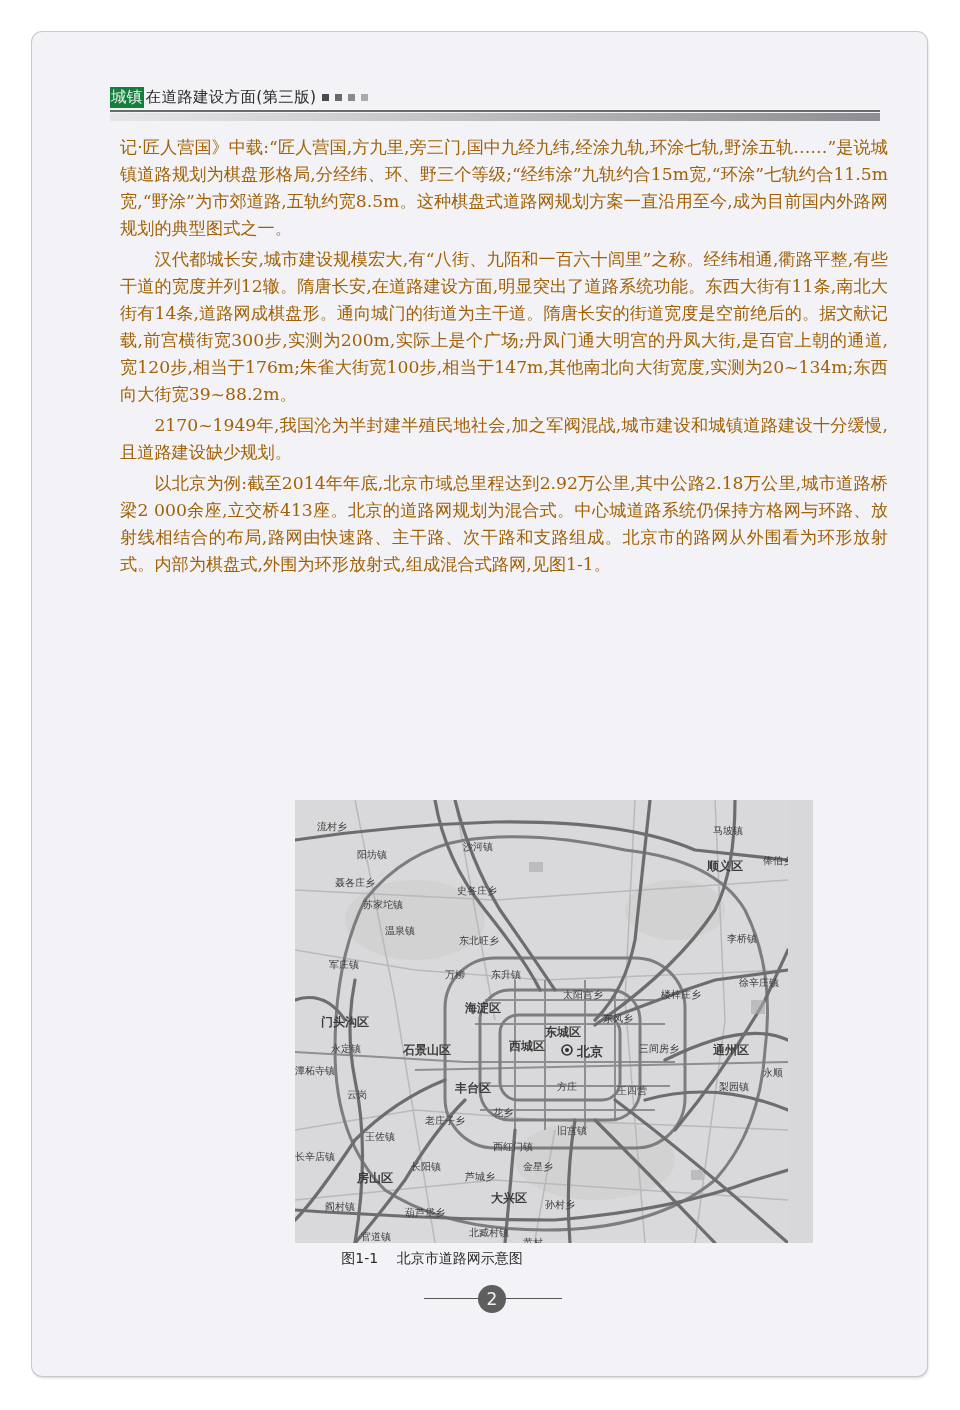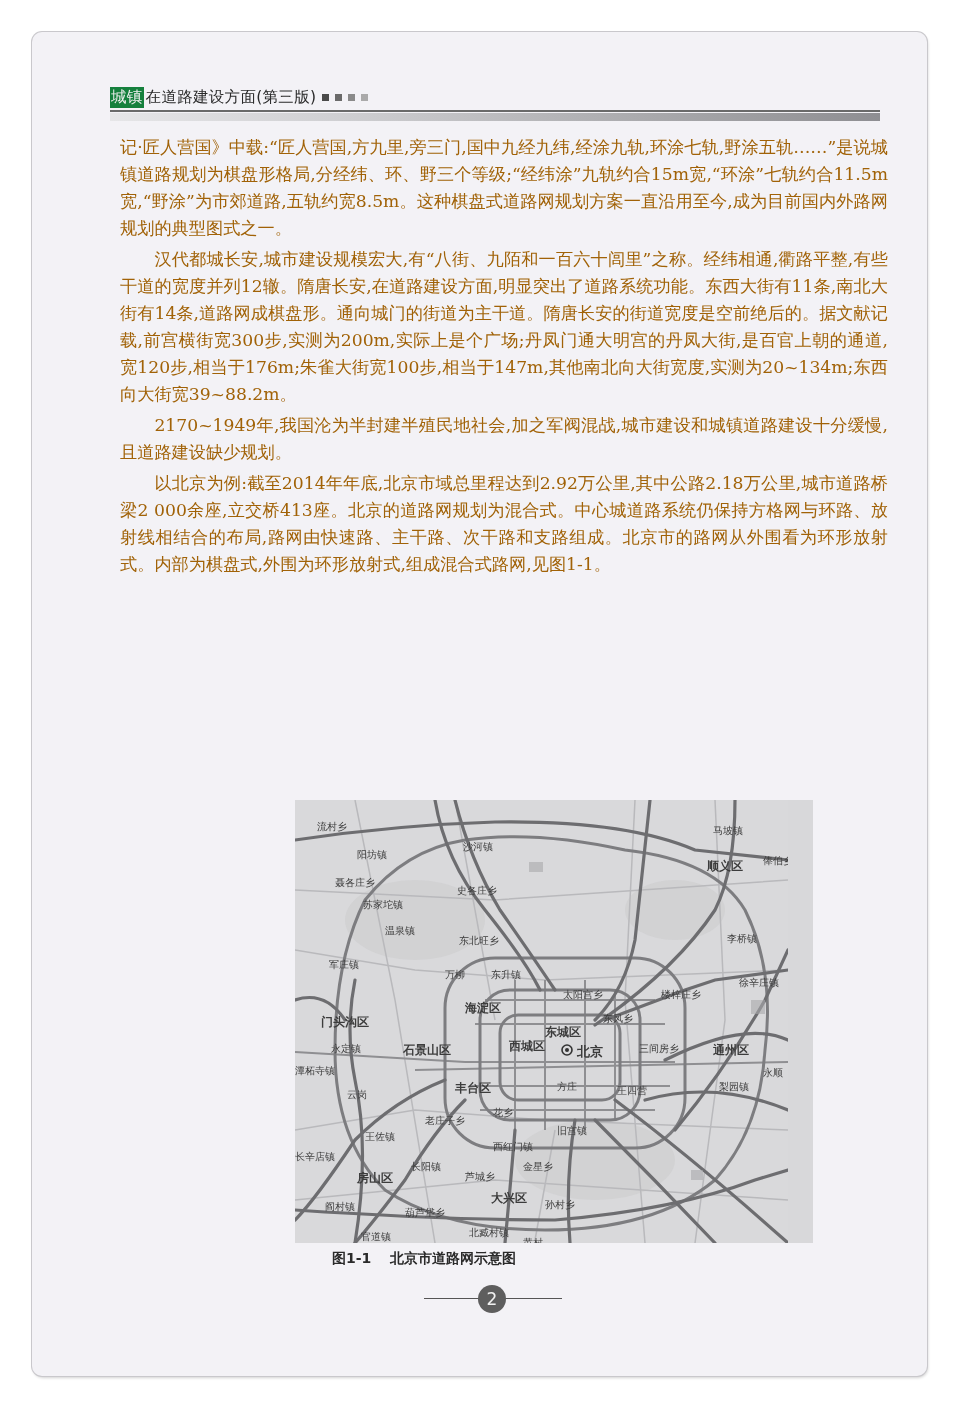--- a/index.html
+++ b/index.html
@@ -94,28 +94,27 @@
     }
     .figure svg {
       display: block;
     }
     .map-label {
       font-family: "DejaVu Sans", "Liberation Sans", sans-serif;
       fill: #3c3c3c;
     }
     .caption {
       position: absolute;
-      left: 0;
+      left: 8px;
       width: 848px;
       top: 1250px;
       text-align: center;
       font-size: 14px;
       color: #2a2a2a;
       font-family: "DejaVu Sans", "Liberation Sans", sans-serif;
-      font-weight: bold;
     }
     .caption .num { margin-right: 14px; }
     .folio-line {
       position: absolute;
       top: 1298px;
       height: 1px;
       background: #555;
     }
     .folio {
       position: absolute;

